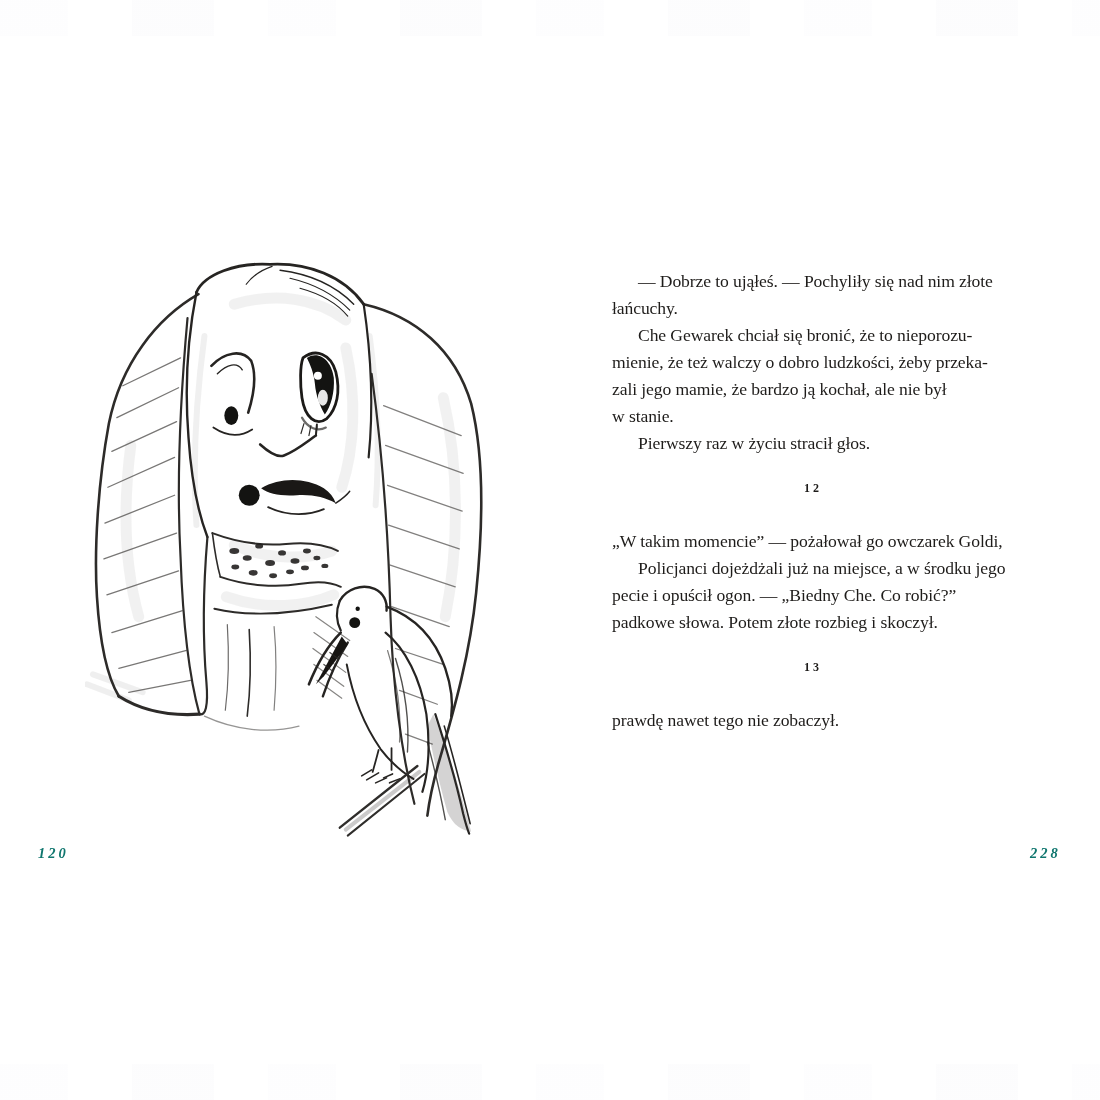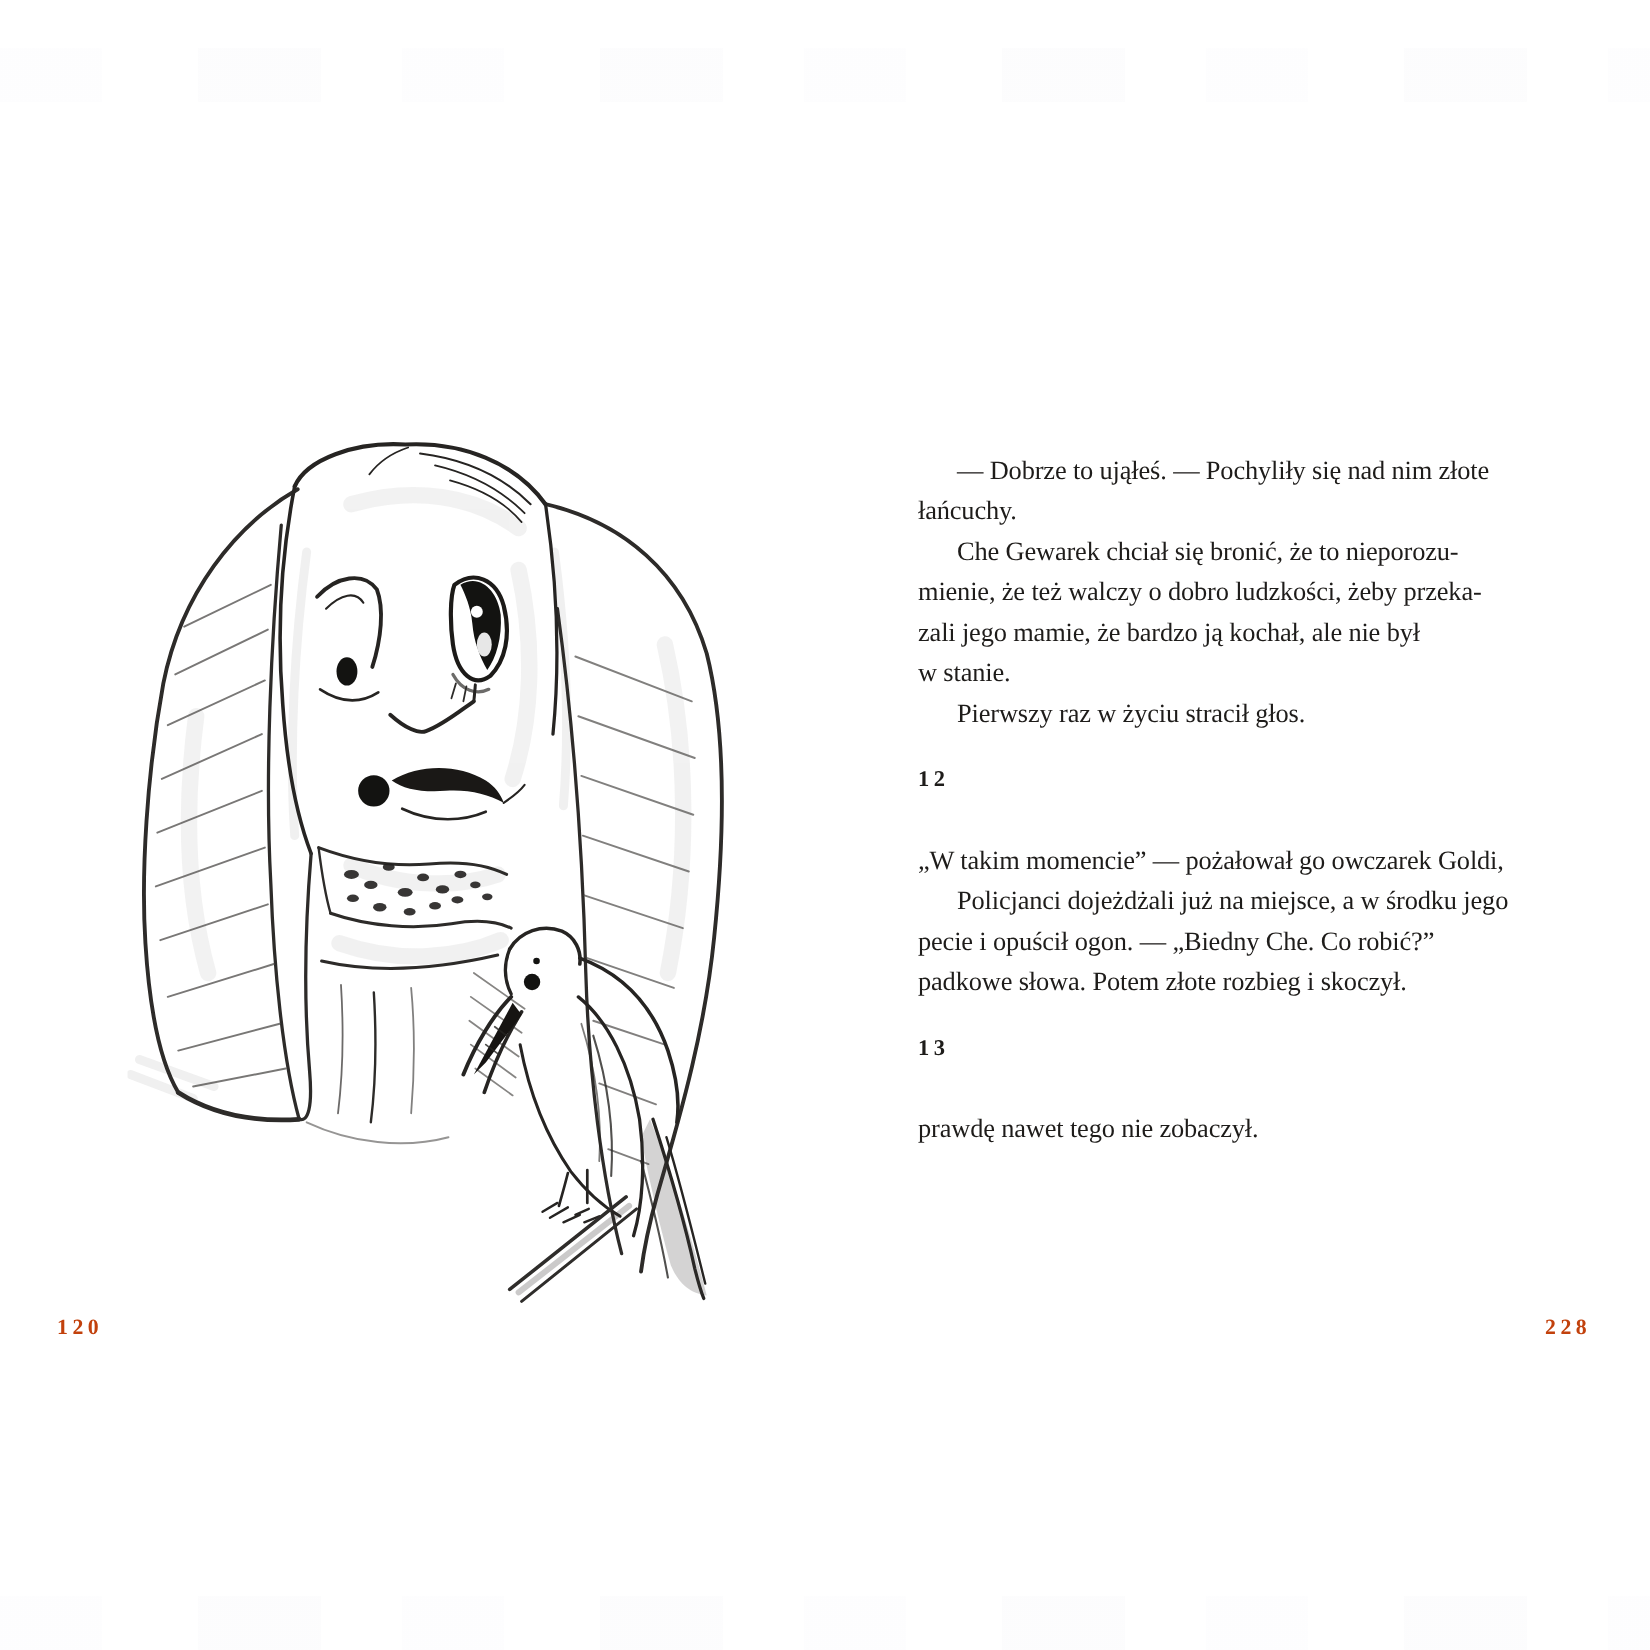--- a/index.html
+++ b/index.html
@@ -15,43 +15,43 @@
     background:repeating-linear-gradient(90deg,
       #fdfdfe 0px,#fdfdfe 68px,
       #ffffff 68px,#ffffff 132px,
       #fcfcfd 132px,#fcfcfd 214px,
       #ffffff 214px,#ffffff 268px);
     opacity:.9;
   }
   .wm-top{top:0;}
   .wm-bottom{bottom:0;}
 
-  .spread{position:absolute;inset:0;margin-top:32px;}
+  .spread{position:absolute;inset:0;}
 
   
   .illustration{
     position:absolute;left:85px;top:246px;width:418px;height:598px;
   }
 
   
   .text-col{
     position:absolute;left:612px;top:268px;width:402px;
     font-size:17.6px;line-height:27px;letter-spacing:-0.1px;
   }
   .ln{white-space:nowrap;height:27px;}
   .ln.ind{padding-left:26px;}
   .section-num{
     height:27px;margin-top:18px;margin-bottom:26px;
-    text-align:left;font-size:15px;letter-spacing:3px;
+    text-align:center;font-size:12px;letter-spacing:3px;
     font-weight:600;
   }
 
   .folio{
     position:absolute;top:845px;font-size:14.5px;letter-spacing:3px;
-    font-weight:700;color:#c2410c;font-variant-numeric:oldstyle-nums;
+    font-weight:700;color:#0f766e;font-variant-numeric:oldstyle-nums;font-style:italic;
   }
   .folio-left{left:38px;}
   .folio-right{left:1030px;}
 </style>
 </head>
 <body>
 
 <div class="spread">
 
   <div class="wm-band wm-top"></div>

